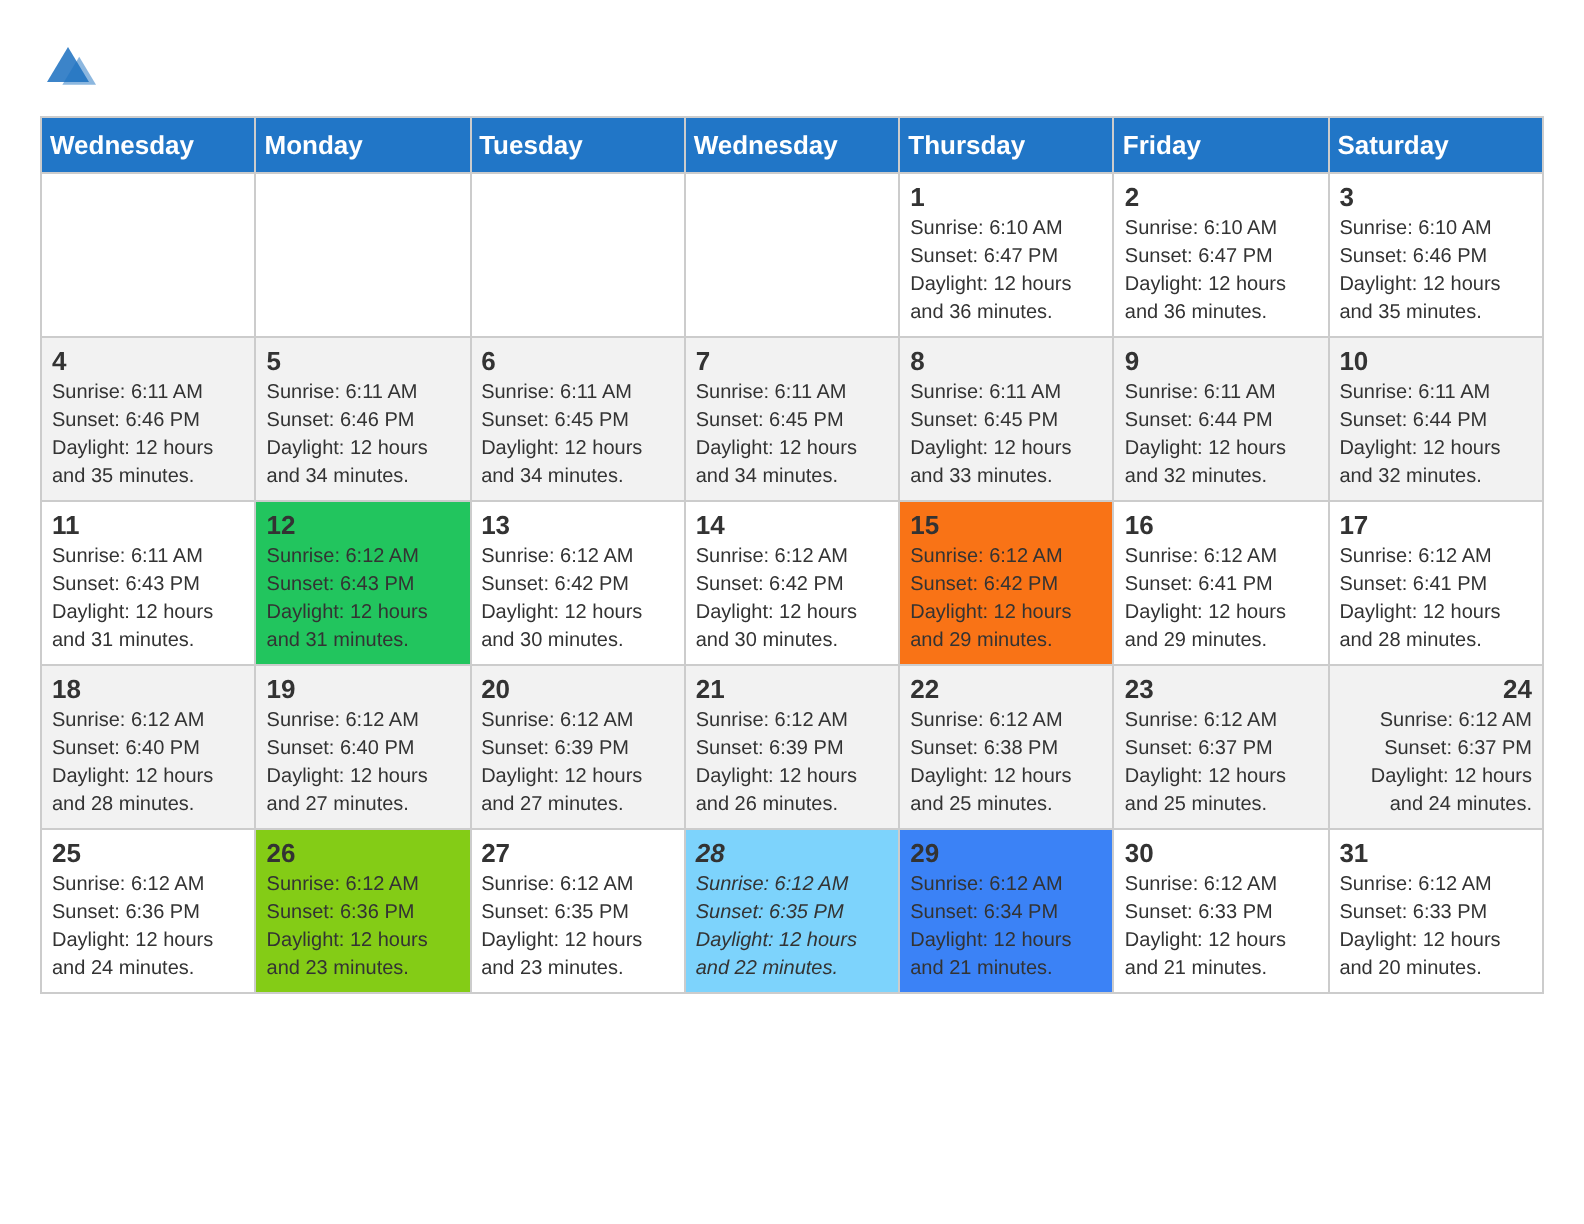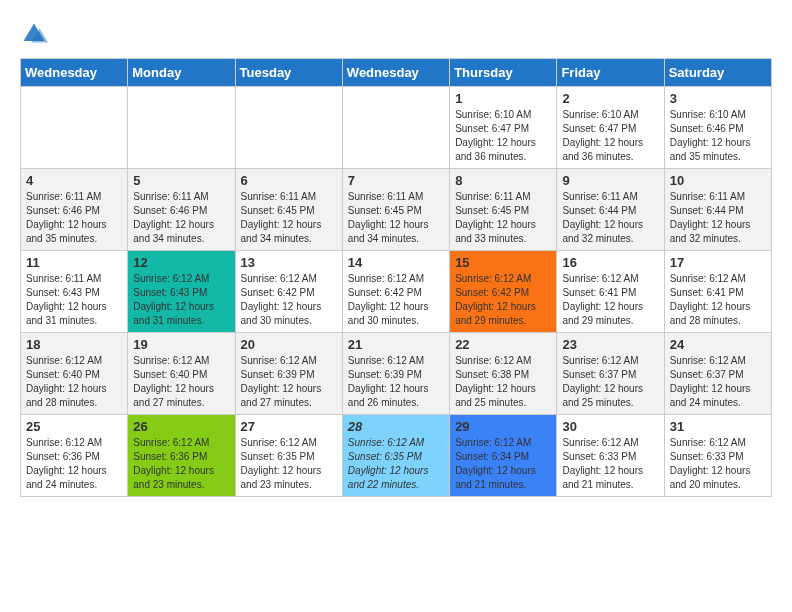--- a/index.html
+++ b/index.html
@@ -168,21 +168,21 @@
         <td class="day-cell" style="background-color: rgb(242, 242, 242);">
           <span class="day-number">10</span>
           <div class="day-info">Sunrise: 6:11 AM<br>Sunset: 6:44 PM<br>Daylight: 12 hours and 32 minutes.</div>
         </td>
       </tr>
       <tr>
         <td class="day-cell" style="background-color: rgb(255, 255, 255);">
           <span class="day-number">11</span>
           <div class="day-info">Sunrise: 6:11 AM<br>Sunset: 6:43 PM<br>Daylight: 12 hours and 31 minutes.</div>
         </td>
-        <td class="day-cell" style="background-color: #14b8a6;">
+        <td class="day-cell" style="background-color: #22c55e;">
           <span class="day-number">12</span>
           <div class="day-info">Sunrise: 6:12 AM<br>Sunset: 6:43 PM<br>Daylight: 12 hours and 31 minutes.</div>
         </td>
         <td class="day-cell" style="background-color: rgb(255, 255, 255);">
           <span class="day-number">13</span>
           <div class="day-info">Sunrise: 6:12 AM<br>Sunset: 6:42 PM<br>Daylight: 12 hours and 30 minutes.</div>
         </td>
         <td class="day-cell" style="background-color: rgb(255, 255, 255);">
           <span class="day-number">14</span>
           <div class="day-info">Sunrise: 6:12 AM<br>Sunset: 6:42 PM<br>Daylight: 12 hours and 30 minutes.</div>
@@ -218,21 +218,21 @@
           <div class="day-info">Sunrise: 6:12 AM<br>Sunset: 6:39 PM<br>Daylight: 12 hours and 26 minutes.</div>
         </td>
         <td class="day-cell" style="background-color: rgb(242, 242, 242);">
           <span class="day-number">22</span>
           <div class="day-info">Sunrise: 6:12 AM<br>Sunset: 6:38 PM<br>Daylight: 12 hours and 25 minutes.</div>
         </td>
         <td class="day-cell" style="background-color: rgb(242, 242, 242);">
           <span class="day-number">23</span>
           <div class="day-info">Sunrise: 6:12 AM<br>Sunset: 6:37 PM<br>Daylight: 12 hours and 25 minutes.</div>
         </td>
-        <td class="day-cell" style="background-color: rgb(242, 242, 242);">
+        <td class="day-cell" style="background-color: rgb(242, 242, 242); text-align: right;">
           <span class="day-number">24</span>
           <div class="day-info">Sunrise: 6:12 AM<br>Sunset: 6:37 PM<br>Daylight: 12 hours and 24 minutes.</div>
         </td>
       </tr>
       <tr>
         <td class="day-cell" style="background-color: rgb(255, 255, 255);">
           <span class="day-number">25</span>
           <div class="day-info">Sunrise: 6:12 AM<br>Sunset: 6:36 PM<br>Daylight: 12 hours and 24 minutes.</div>
         </td>
         <td class="day-cell" style="background-color: #84cc16;">

